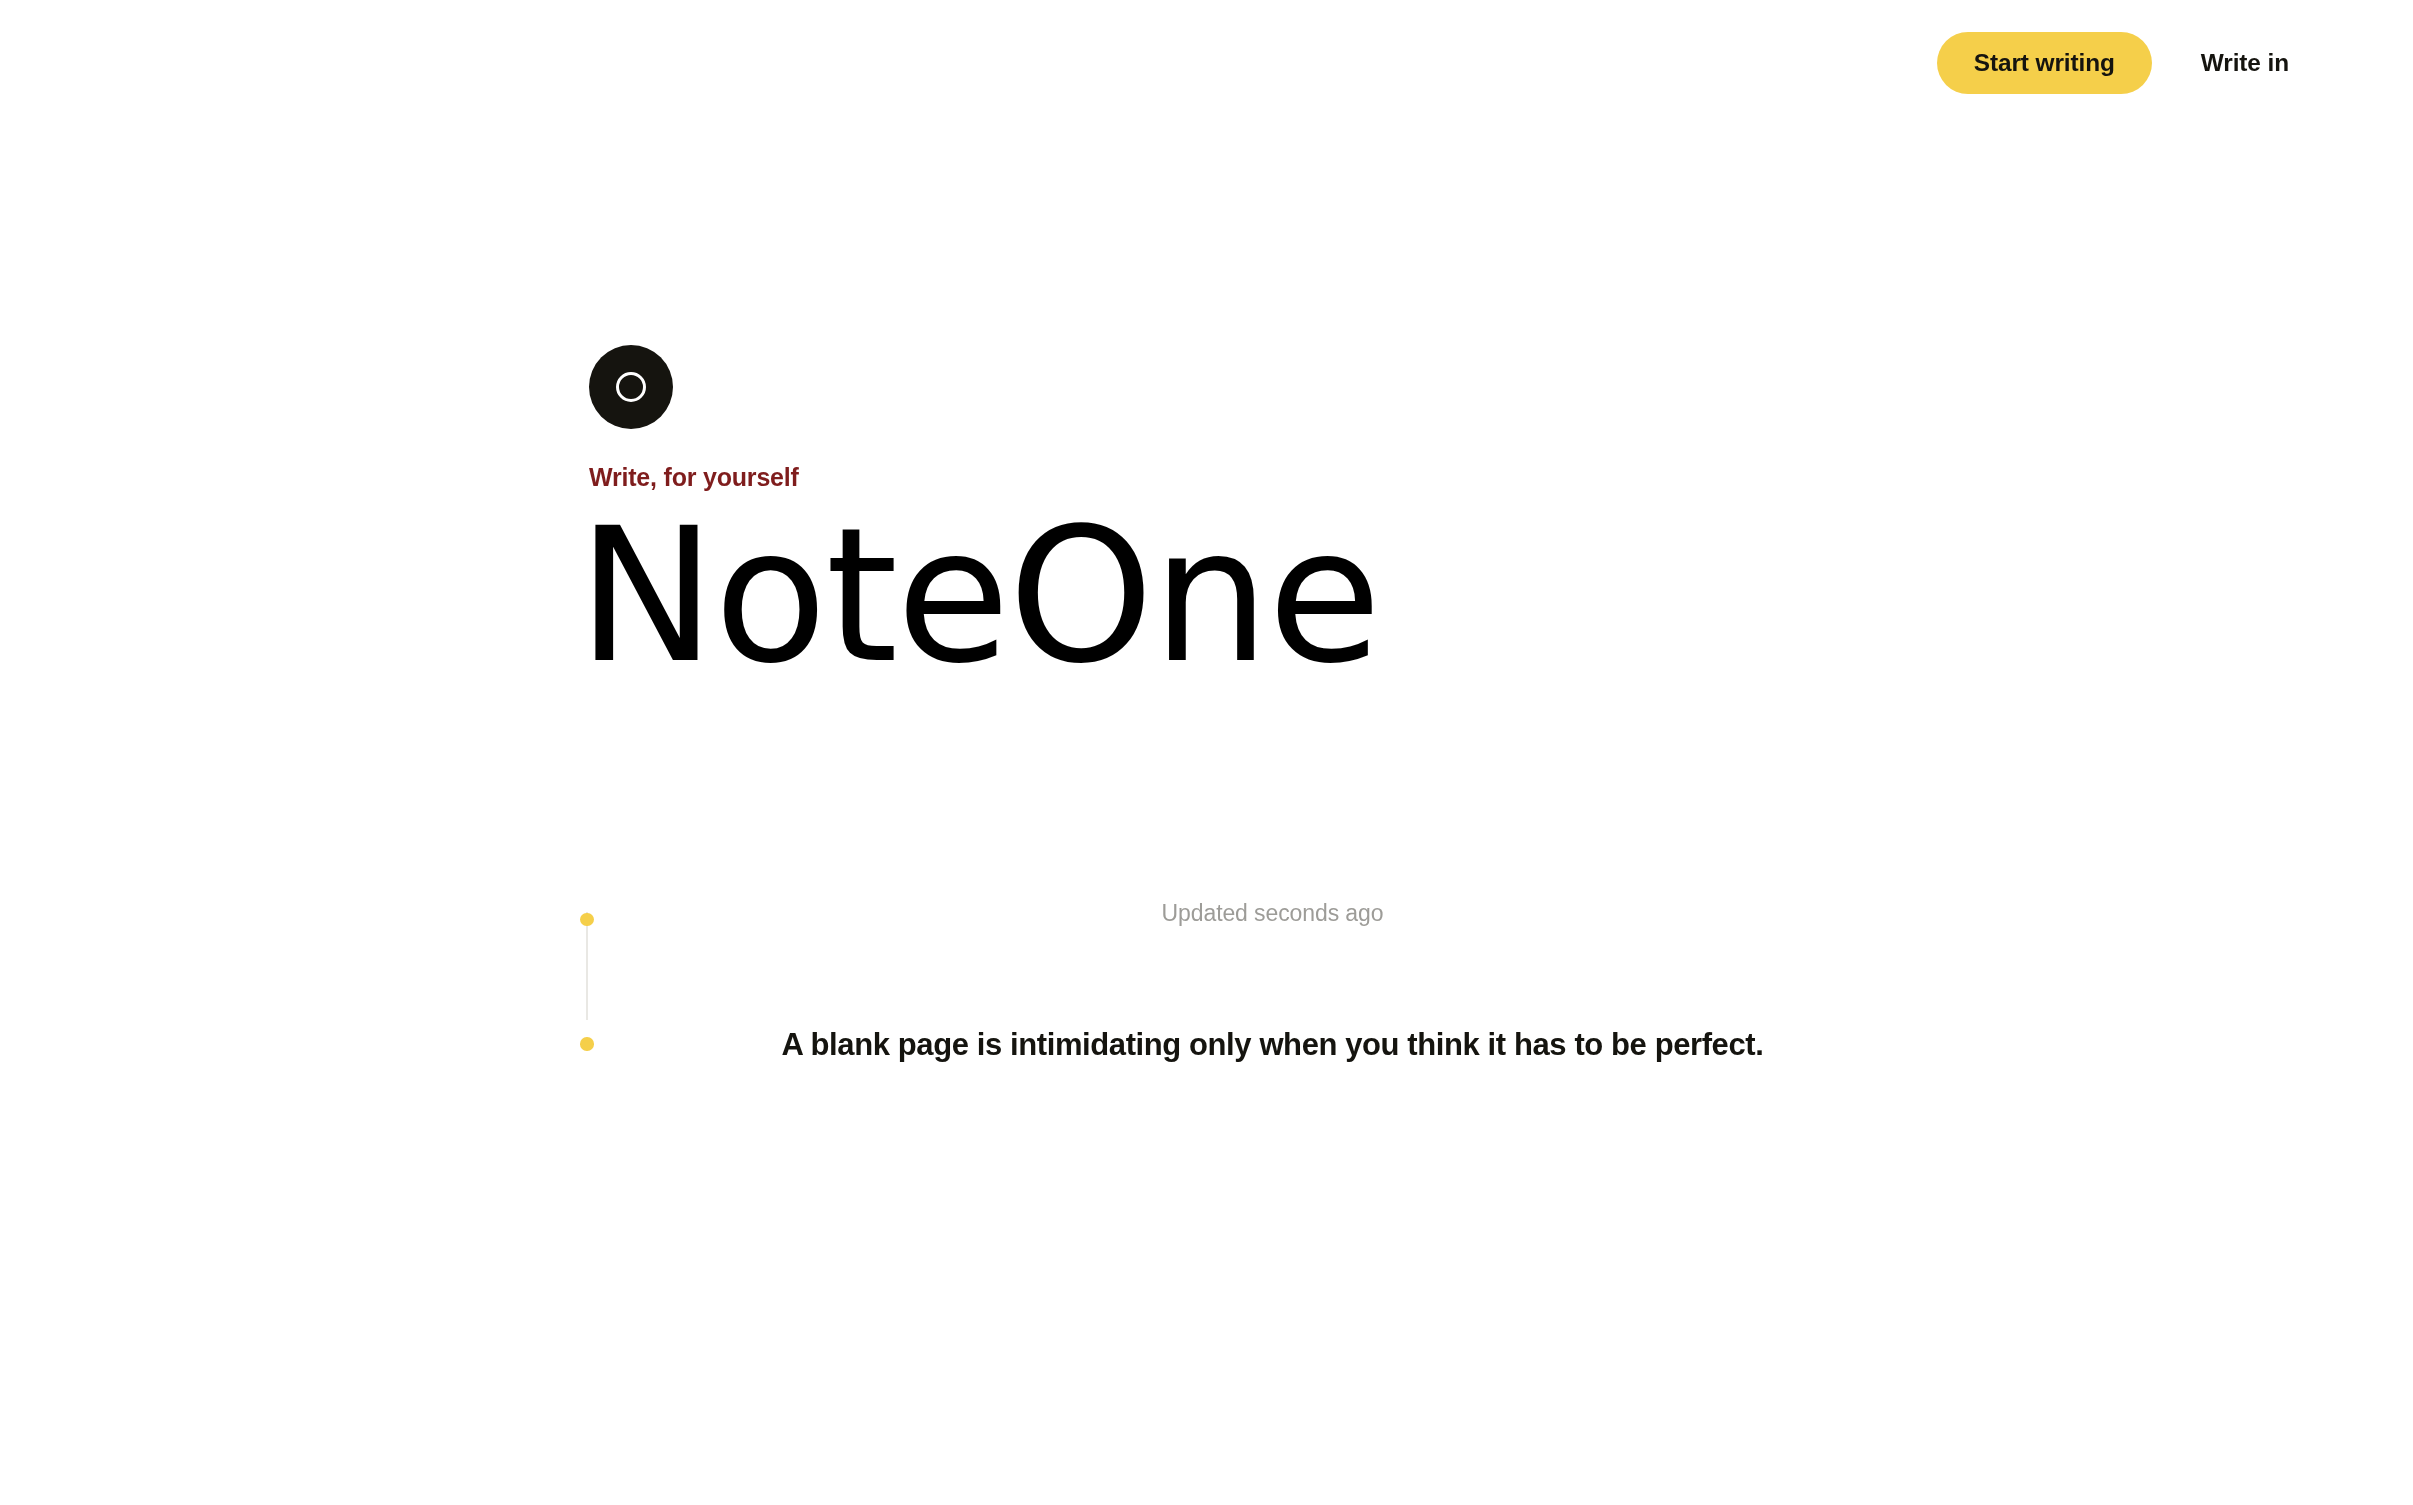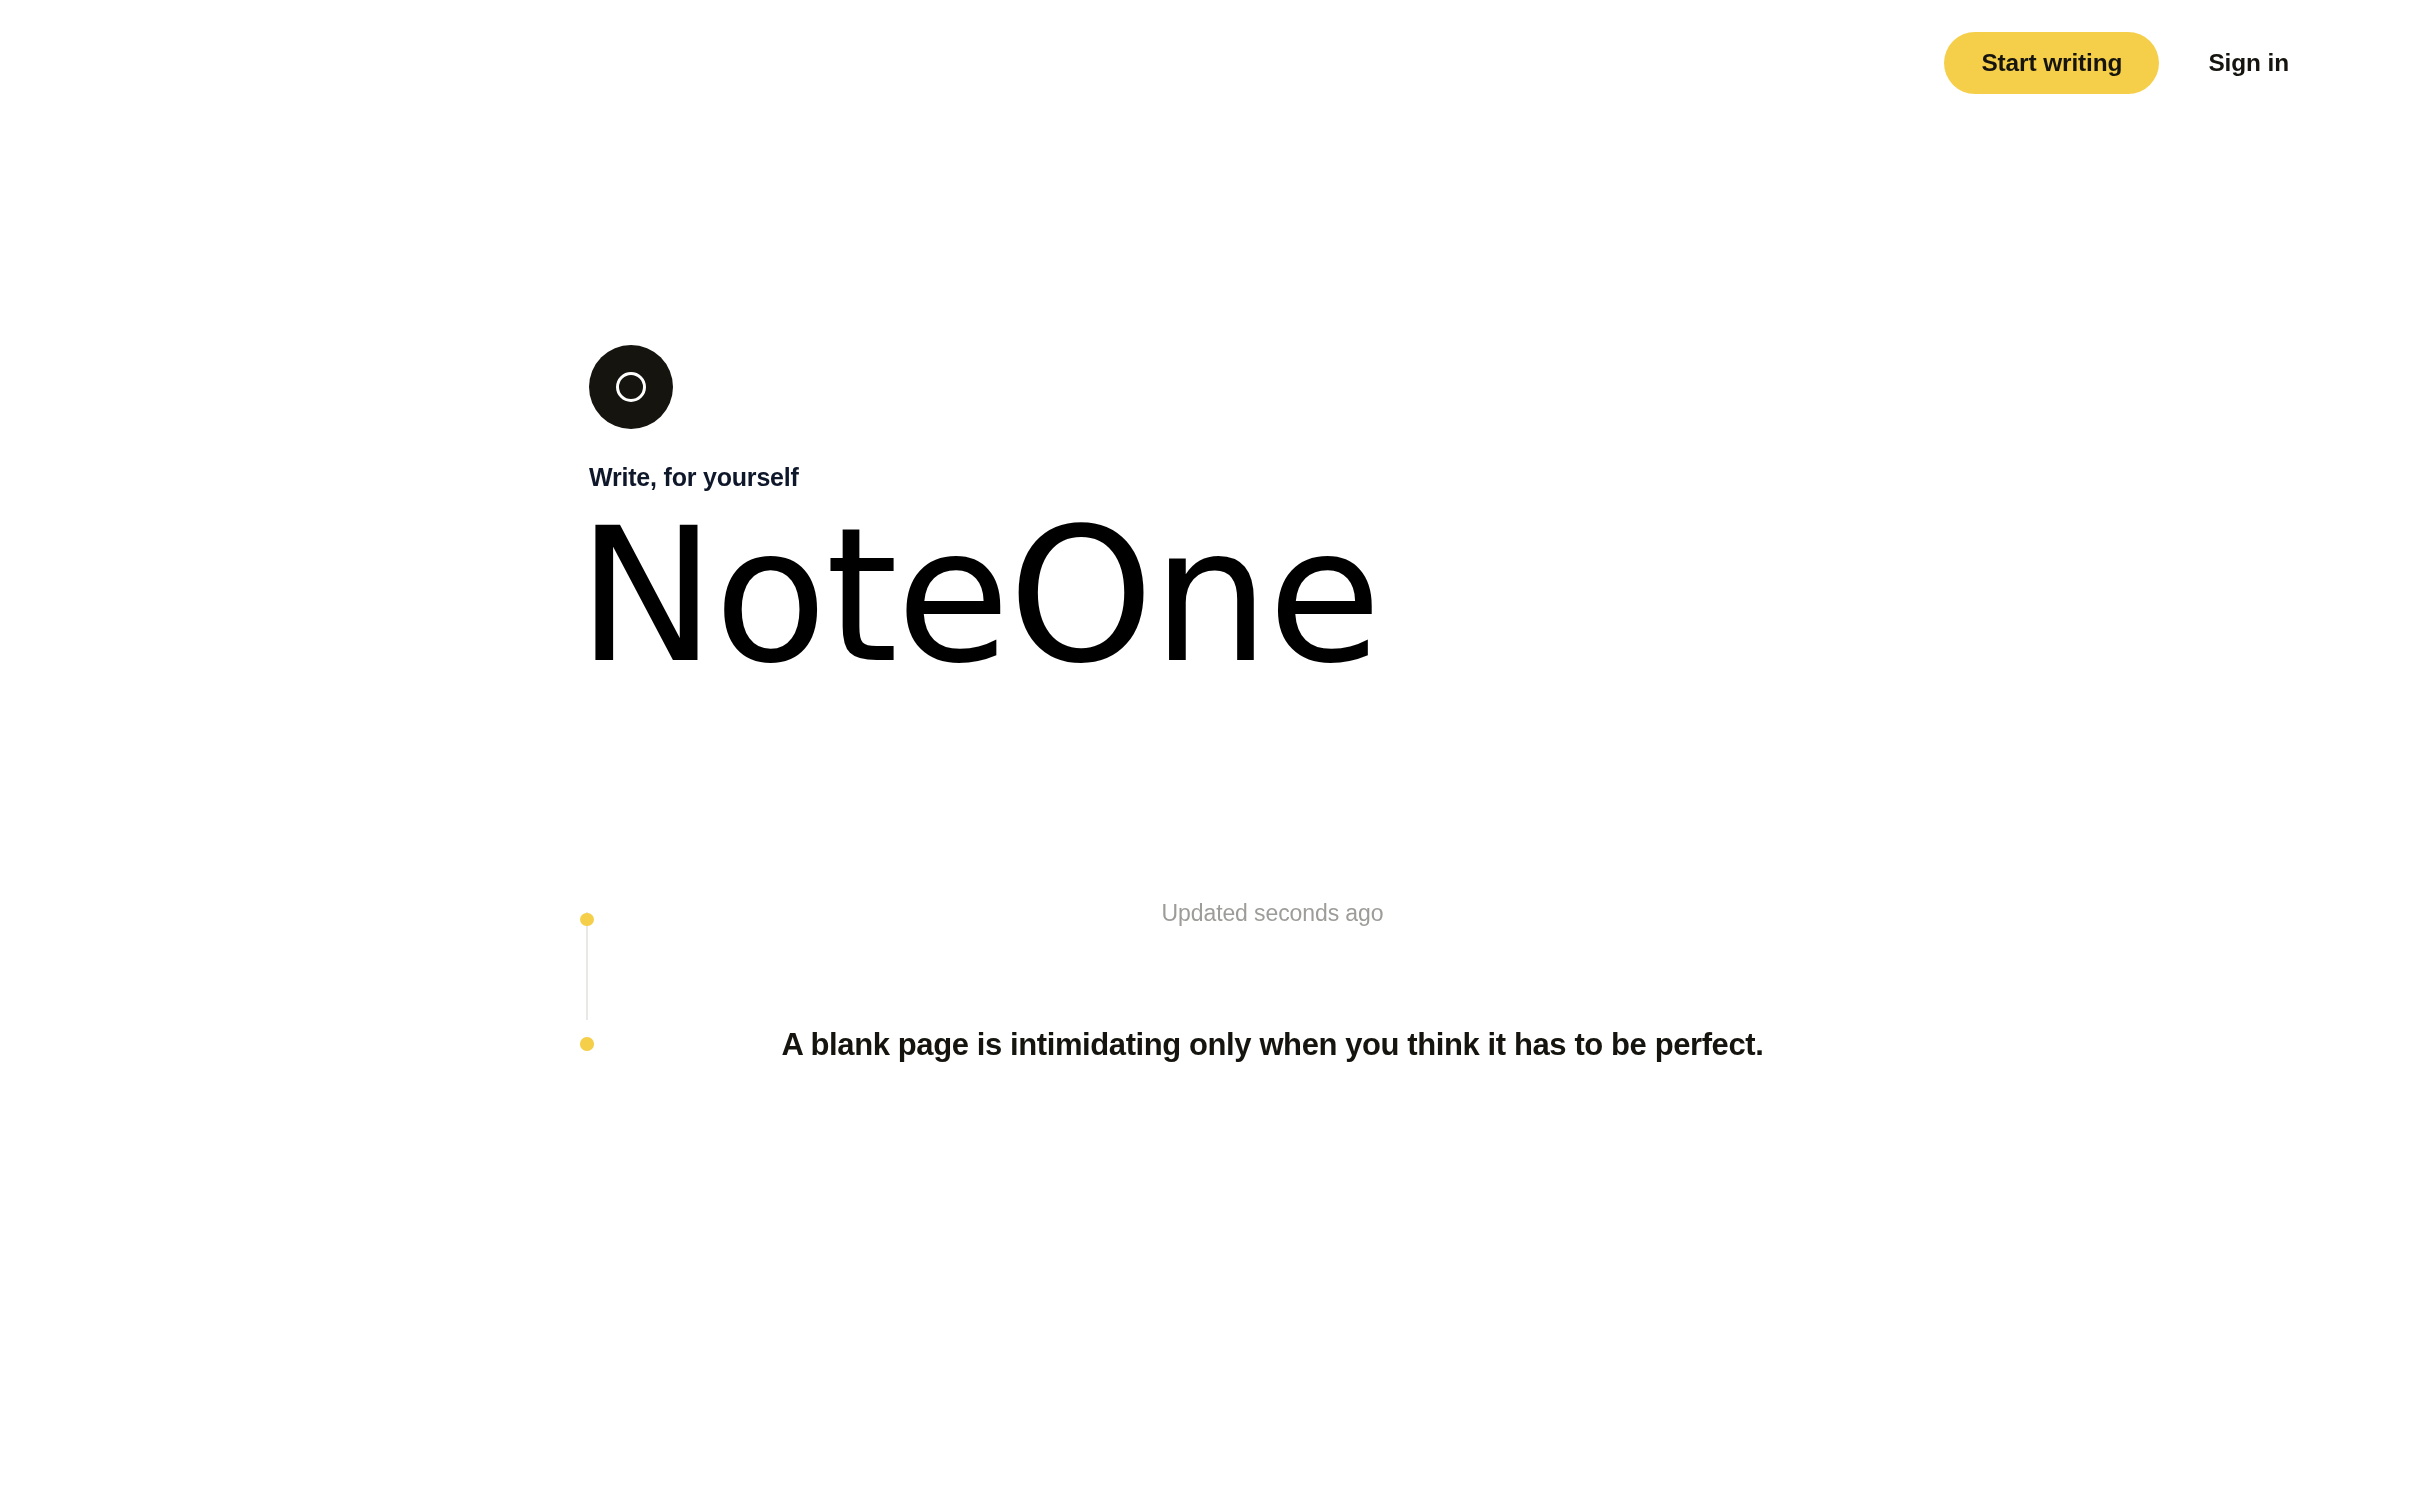--- a/index.html
+++ b/index.html
@@ -76,21 +76,21 @@
   .logo-mark .ring {
     width: 30px;
     height: 30px;
     border-radius: 50%;
     border: 3.4px solid #ffffff;
   }
   .tagline {
     margin-top: 34px;
     font-size: 25px;
     font-weight: 700;
-    color: #0f172a;
+    color: #7f1d1d;
     letter-spacing: -0.2px;
   }
   .wordmark {
     margin-top: 11.8px;
     margin-left: -11.8px;
     font-size: 185px;
     line-height: 1.0;
     font-weight: 400;
     letter-spacing: -1.7px;
     color: #000000;
@@ -151,21 +151,21 @@
   }
   .entry.second { padding-bottom: 0; }
 </style>
 </head>
 <body>
 
 <div class="page">
 
   <div class="topbar">
     <button class="btn-start">Start writing</button>
-    <button class="btn-signin">Sign in</button>
+    <button class="btn-signin">Write in</button>
   </div>
 
   <div class="hero">
     <div class="logo-mark">
       <div class="ring"></div>
     </div>
     <div class="tagline">Write, for yourself</div>
     <div class="wordmark">NoteOne</div>
   </div>
 

